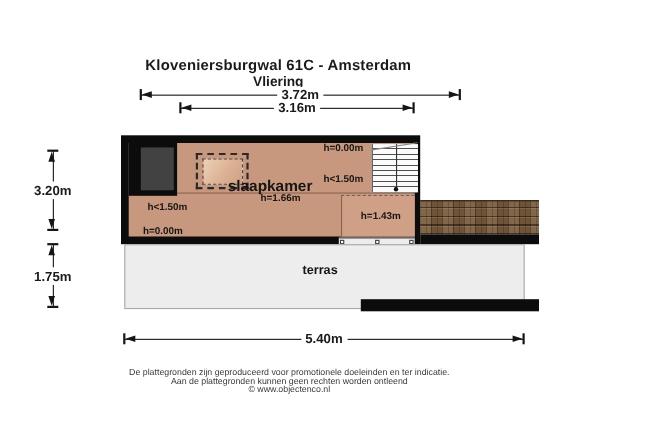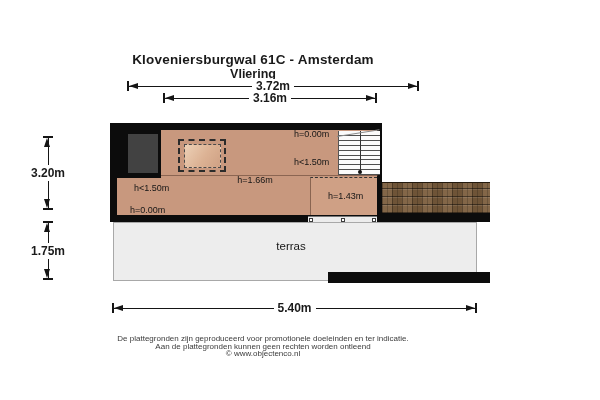--- a/index.html
+++ b/index.html
@@ -5,21 +5,21 @@
   html,body{margin:0;padding:0;background:#fff;}
   .page{position:relative;width:516px;height:400px;background:#fff;overflow:hidden;
         font-family:"Liberation Sans","DejaVu Sans",sans-serif;color:#1a1a1a;}
   .abs{position:absolute;}
 
   
   .title{position:absolute;left:3px;top:52px;width:500px;text-align:center;
          font-size:13.5px;font-weight:700;letter-spacing:.2px;}
   .subtitle{position:absolute;left:3px;top:67px;width:500px;text-align:center;
          font-size:12.5px;font-weight:700;}
-  .lbl{position:absolute;font-weight:400;white-space:nowrap;color:#161616;}
+  .lbl{position:absolute;font-weight:700;white-space:nowrap;color:#161616;}
   .h-lbl{font-size:9px;}
   .room-lbl{font-size:14px;text-align:center;}
   .terras-lbl{font-size:11.5px;text-align:center;}
   .footer{position:absolute;left:63px;top:335px;width:400px;text-align:center;
           font-size:8px;line-height:7.5px;color:#3a3a3a;}
 
   
   .hdim{position:absolute;height:14px;}
   .hdim .line{position:absolute;left:1px;right:1px;top:6.5px;height:1px;background:#151515;}
   .hdim .tick{position:absolute;top:2px;width:2px;height:10px;background:#151515;}
@@ -140,20 +140,21 @@
     <span class="pane"></span>
     <span class="pane"></span>
     <span class="pane"></span>
   </div>
   <div class="abs roof"></div>
   <div class="abs roof-wall"></div>
 
   <div class="abs terrace"></div>
   <div class="abs br-bar"></div>
 
+  <div class="lbl room-lbl" style="left:178px;top:161px;width:135px;">slaapkamer</div>
   <div class="lbl h-lbl" style="left:225px;top:175px;width:60px;text-align:center;">h=1.66m</div>
   <div class="lbl h-lbl" style="left:294px;top:129px;">h=0.00m</div>
   <div class="lbl h-lbl" style="left:294px;top:157px;">h&lt;1.50m</div>
   <div class="lbl h-lbl" style="left:134px;top:183px;">h&lt;1.50m</div>
   <div class="lbl h-lbl" style="left:130px;top:205px;">h=0.00m</div>
   <div class="lbl h-lbl" style="left:328px;top:191px;">h=1.43m</div>
   <div class="lbl terras-lbl" style="left:231px;top:240px;width:120px;">terras</div>
 
   <div class="hdim" style="left:112px;top:301px;width:365px;">
     <span class="line"></span>

